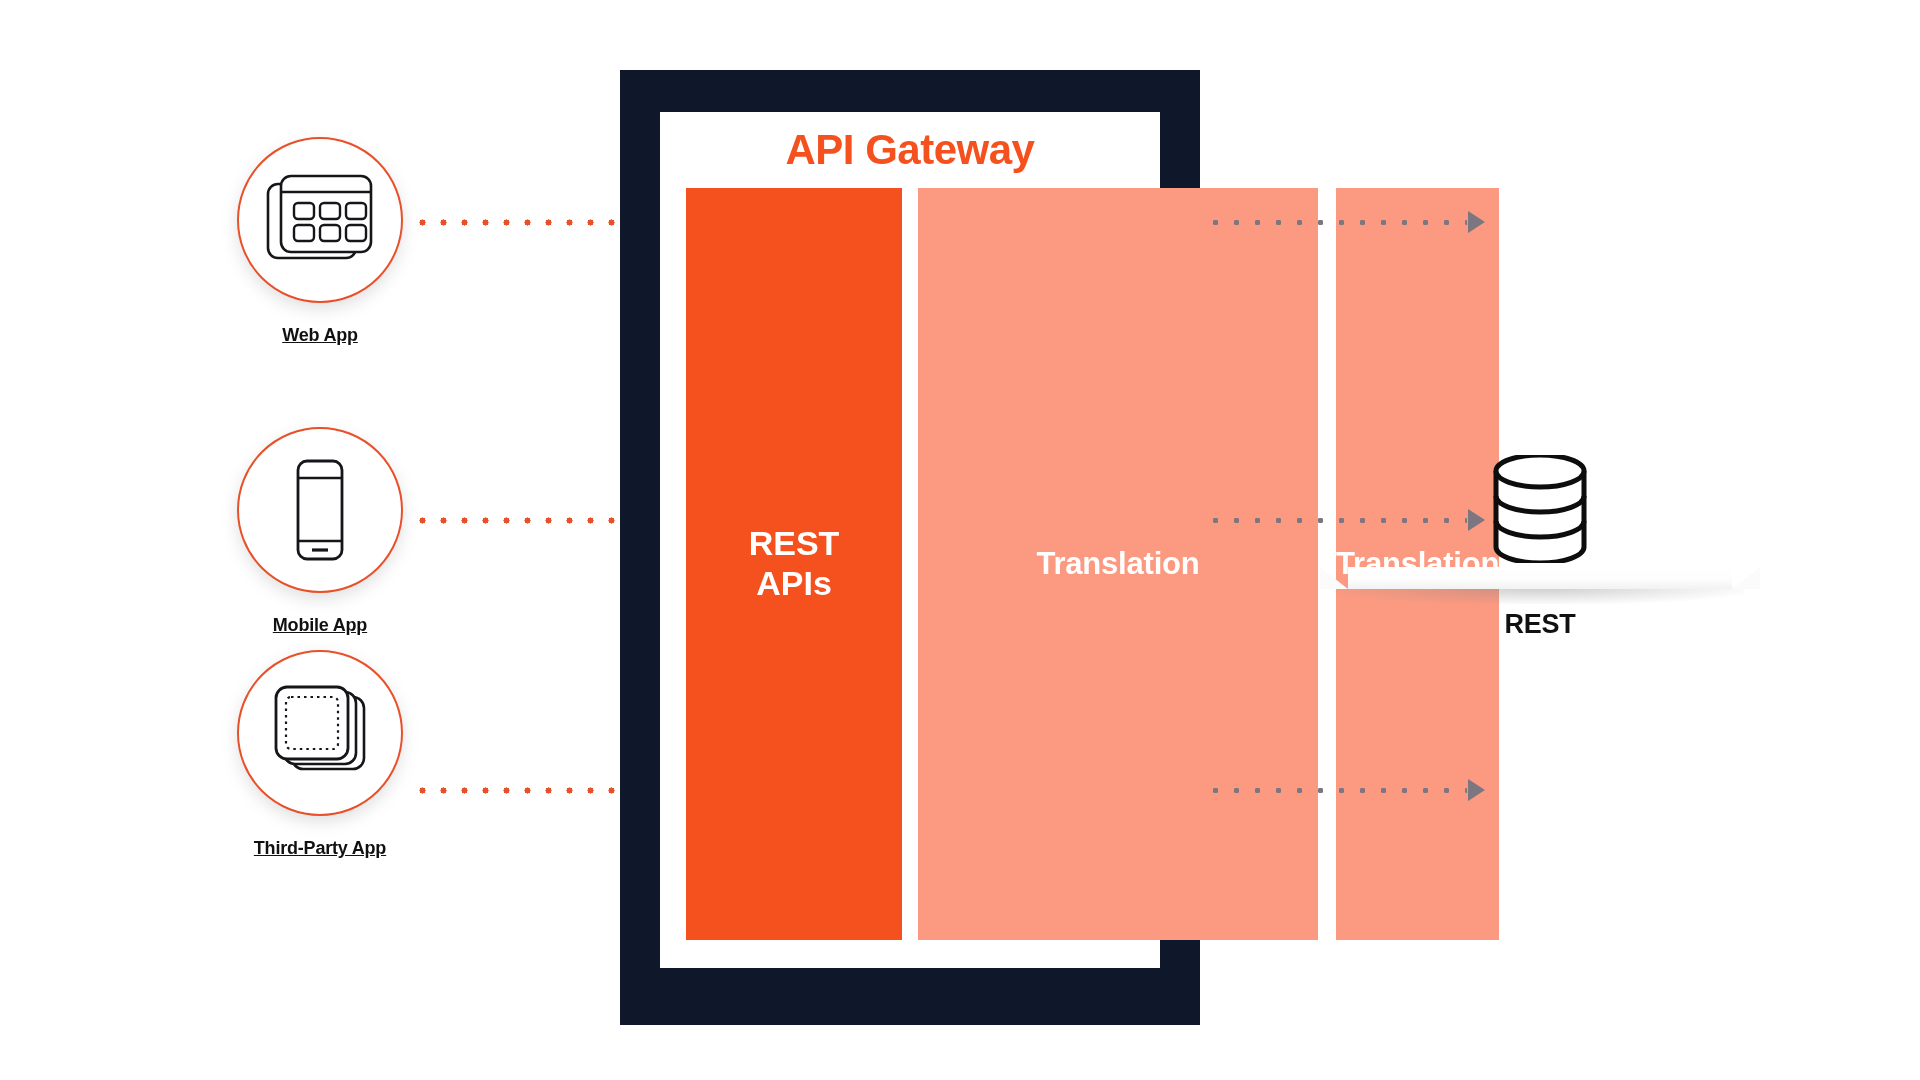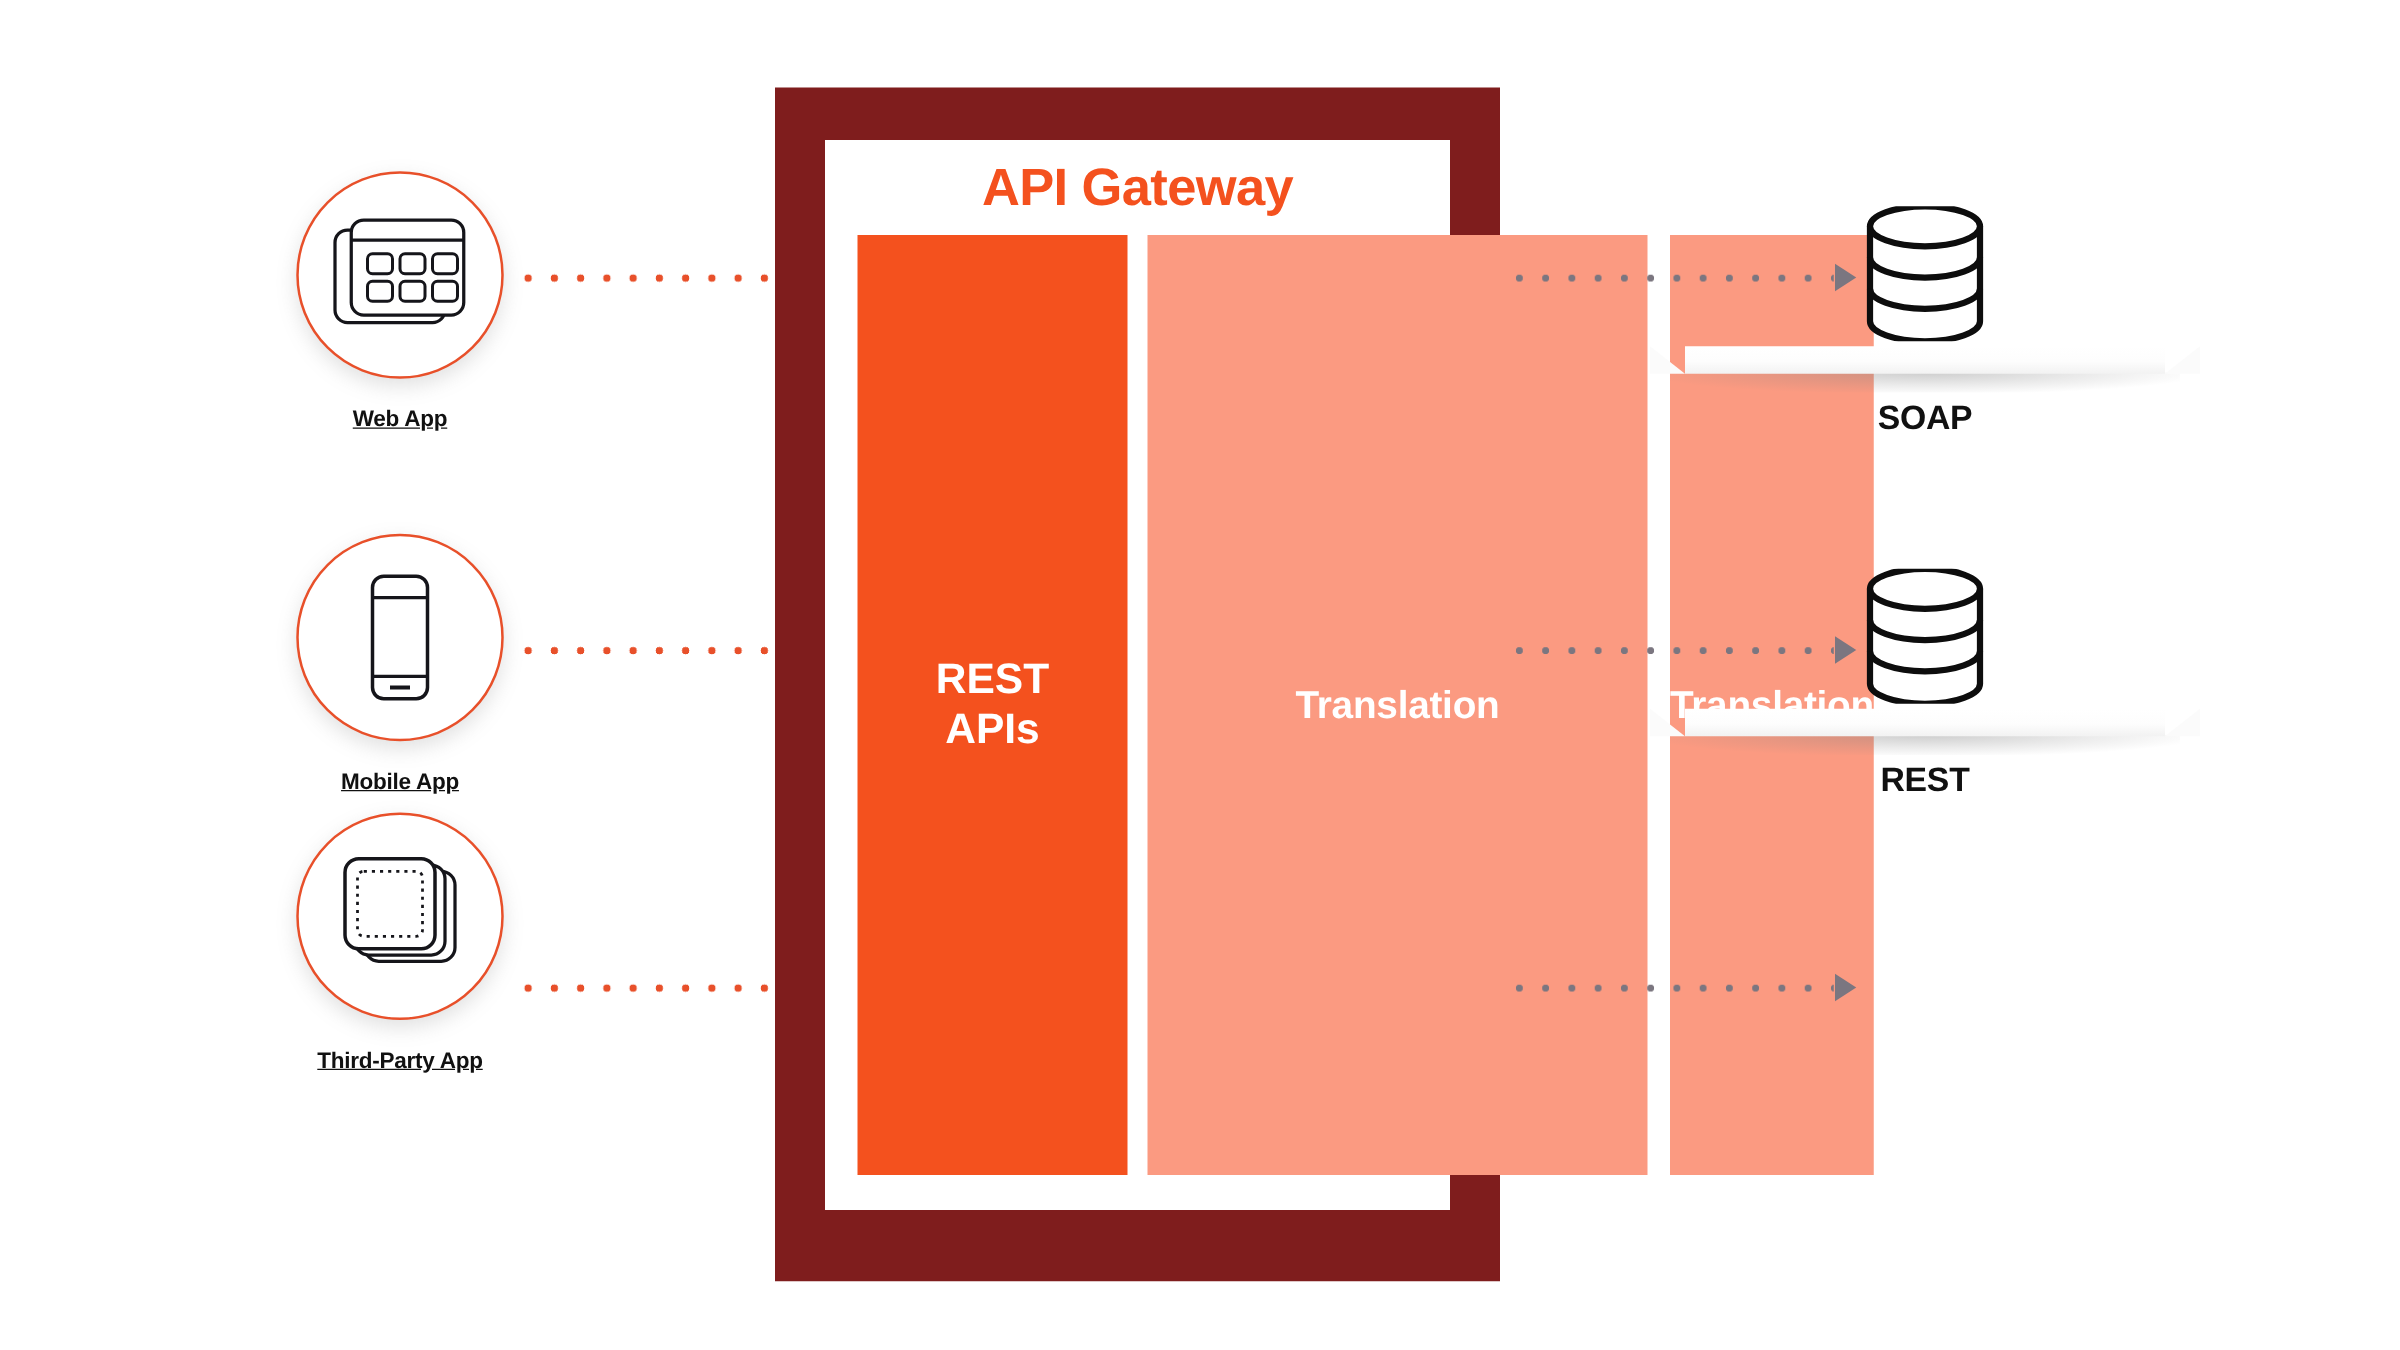--- a/index.html
+++ b/index.html
@@ -85,21 +85,21 @@
   }
   .conn.gray .head { border-left: 17px solid #7b7680; }
 
   
   .gateway-outer {
     position: absolute;
     left: 620px;
     top: 70px;
     width: 580px;
     height: 955px;
-    background: #7f1d1d;
+    background: #0f172a;
     box-sizing: border-box;
     padding: 42px 40px 57px 40px;
   }
   .gateway-inner {
     width: 100%;
     height: 100%;
     background: #ffffff;
     box-sizing: border-box;
     display: flex;
     flex-direction: column;
@@ -278,35 +278,20 @@
   </div>
   <div class="conn gray" style="left:1205px; top:510px; width:280px;">
     <div class="dots"></div>
     <div class="head"></div>
   </div>
   <div class="conn gray" style="left:1205px; top:780px; width:280px;">
     <div class="dots"></div>
     <div class="head"></div>
   </div>
 
-  <div class="service" style="left:1320px; top:165px;">
-    <svg class="db-icon" viewBox="0 0 104 108">
-      <path d="M8 16 v76 a44 16 0 0 0 88 0 v-76" fill="#ffffff" stroke="#0d0d0d" stroke-width="5"></path>
-      <ellipse cx="52" cy="16" rx="44" ry="16" fill="#ffffff" stroke="#0d0d0d" stroke-width="5"></ellipse>
-      <path d="M8 41 a44 16 0 0 0 88 0" fill="none" stroke="#0d0d0d" stroke-width="5"></path>
-      <path d="M8 66 a44 16 0 0 0 88 0" fill="none" stroke="#0d0d0d" stroke-width="5"></path>
-    </svg>
-    <div class="shelf">
-      <div class="shelf-shadow"></div>
-      <div class="shelf-wingL"></div>
-      <div class="shelf-wingR"></div>
-      <div class="shelf-plate"></div>
-    </div>
-    <div class="service-label">SOAP</div>
-  </div>
 
   <div class="service" style="left:1320px; top:455px;">
     <svg class="db-icon" viewBox="0 0 104 108">
       <path d="M8 16 v76 a44 16 0 0 0 88 0 v-76" fill="#ffffff" stroke="#0d0d0d" stroke-width="5"></path>
       <ellipse cx="52" cy="16" rx="44" ry="16" fill="#ffffff" stroke="#0d0d0d" stroke-width="5"></ellipse>
       <path d="M8 41 a44 16 0 0 0 88 0" fill="none" stroke="#0d0d0d" stroke-width="5"></path>
       <path d="M8 66 a44 16 0 0 0 88 0" fill="none" stroke="#0d0d0d" stroke-width="5"></path>
     </svg>
     <div class="shelf">
       <div class="shelf-shadow"></div>

